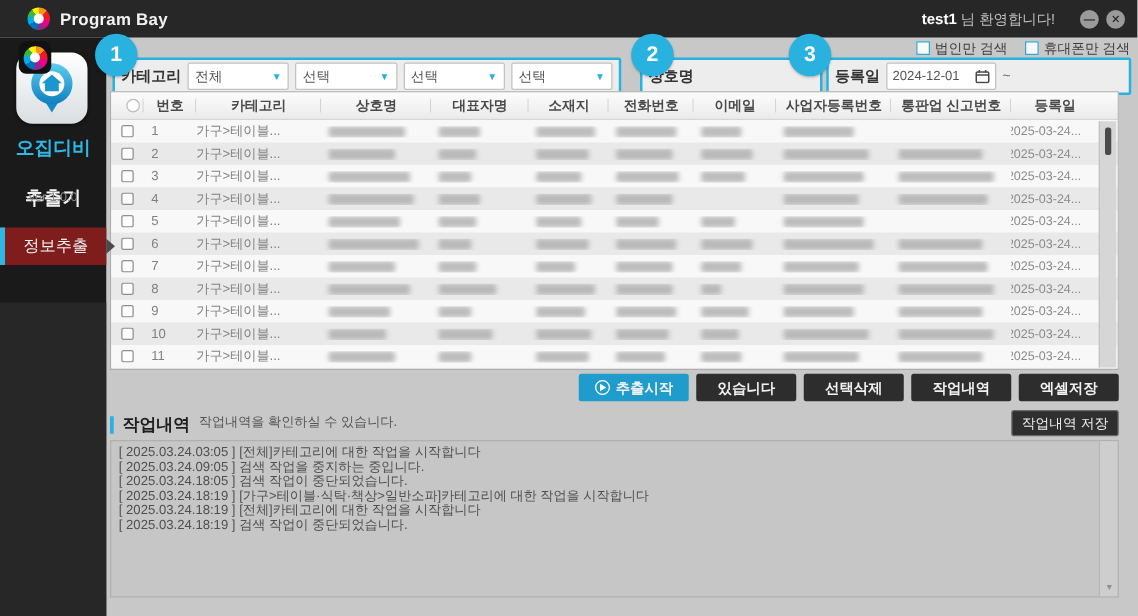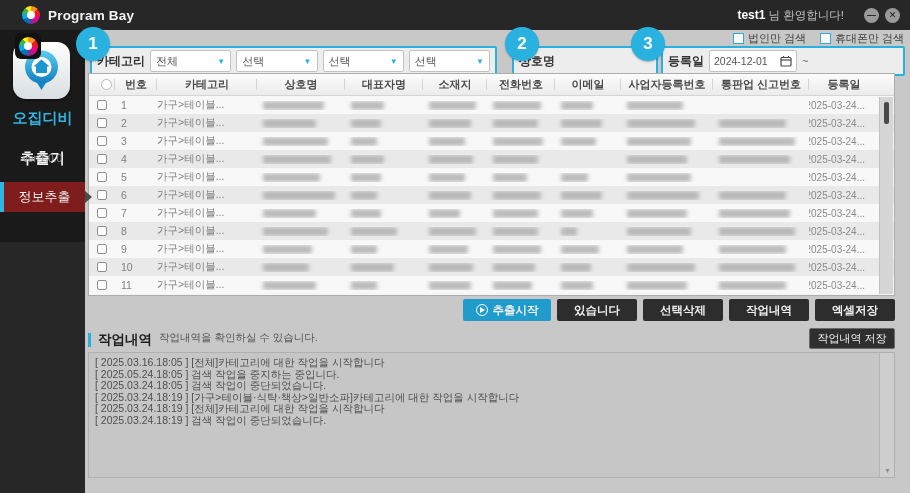--- a/index.html
+++ b/index.html
@@ -557,22 +557,22 @@
 
 <div class="log-head">
   <div class="log-bar"></div>
   <div class="log-title">작업내역</div>
   <div class="log-sub">작업내역을 확인하실 수 있습니다.</div>
 </div>
 <div class="log-save">작업내역 저장</div>
 
 <div class="log-box">
   <div class="log-lines" id="loglines">
-      <div class="log-line">[ 2025.03.16.18:05 ] [전체]카테고리에 대한 작업을 시작합니다</div>
-      <div class="log-line">[ 2025.05.24.18:05 ] 검색 작업을 중지하는 중입니다.</div>
+      <div class="log-line">[ 2025.03.24.03:05 ] [전체]카테고리에 대한 작업을 시작합니다</div>
+      <div class="log-line">[ 2025.03.24.09:05 ] 검색 작업을 중지하는 중입니다.</div>
       <div class="log-line">[ 2025.03.24.18:05 ] 검색 작업이 중단되었습니다.</div>
       <div class="log-line">[ 2025.03.24.18:19 ] [가구&gt;테이블·식탁·책상&gt;일반소파]카테고리에 대한 작업을 시작합니다</div>
       <div class="log-line">[ 2025.03.24.18:19 ] [전체]카테고리에 대한 작업을 시작합니다</div>
       <div class="log-line">[ 2025.03.24.18:19 ] 검색 작업이 중단되었습니다.</div>
     </div>
   <div class="log-scroll">
     <div class="log-arrow">▼</div>
   </div>
 </div>
 

